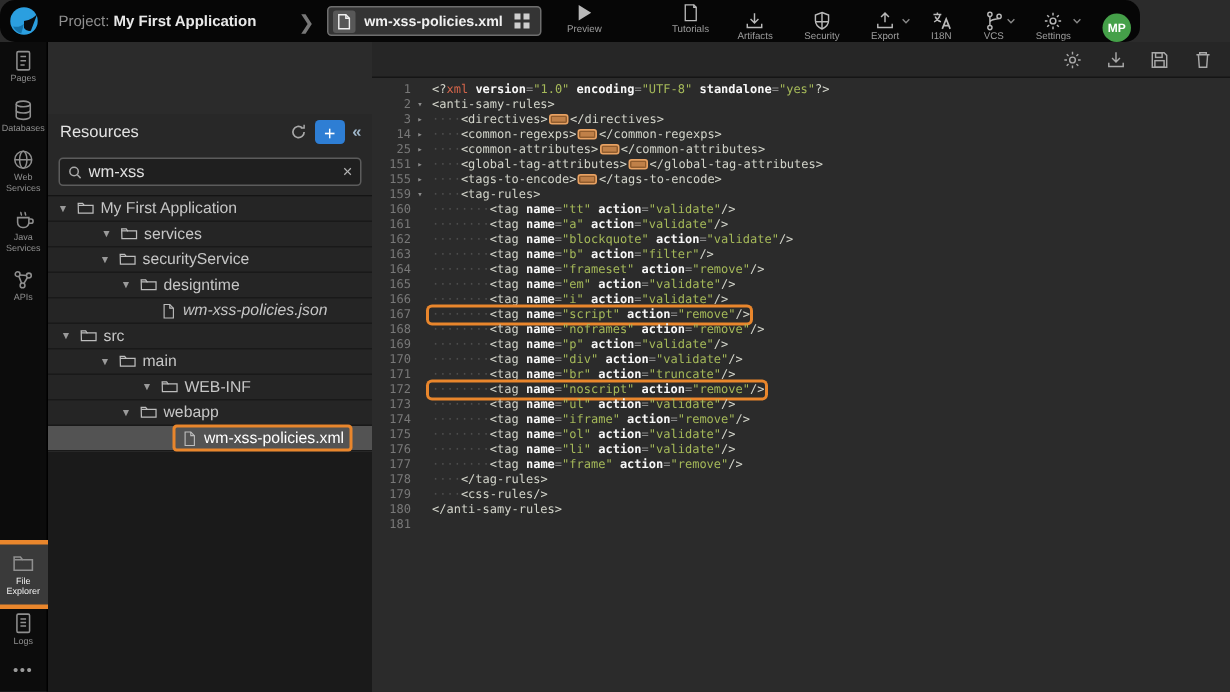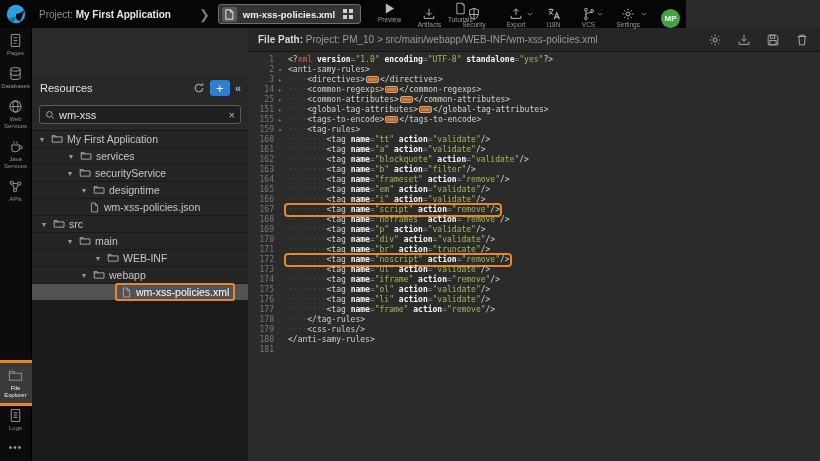--- a/index.html
+++ b/index.html
@@ -1,21 +1,21 @@
 <!DOCTYPE html>
 <html style="--ann: #e9862c;"><head>
 <meta charset="utf-8">
 <style>
   * { margin:0; padding:0; box-sizing:border-box; }
   html,body { width:820px; height:461px; overflow:hidden; background:#2b2b2b;
     font-family:"Liberation Sans", sans-serif; -webkit-font-smoothing:antialiased; }
 
   
-  .topbar { position:absolute; left:0; top:0; width:686px; height:28px; background:#060606;
-    display:flex; align-items:center; z-index:5; }
+  .topbar { position:absolute; left:0; top:0; width:760px; height:28px; background:#060606;
+    display:flex; align-items:center; z-index:5;border-radius:10px; }
   .logo { width:22px; height:22px; margin-left:5px; flex:0 0 auto; }
   .proj { margin-left:12px; font-size:10px; color:#8f8f8f; white-space:nowrap; }
   .proj b { color:#e8e8e8; font-weight:bold; }
   .crumb-chev { color:#777; font-size:13px; margin:0 8px 0 28px; }
   .tab-chip { display:flex; align-items:center; gap:6px; background:#343434; border:1px solid #6e6e6e;
     border-radius:3px; height:20px; padding:0 7px 0 3px; }
   .tab-file-box { width:15px; height:15px; background:#585858; border-radius:2px;
     display:flex; align-items:center; justify-content:center; color:#e8e8e8; }
   .tab-name { font-size:9.5px; color:#f0f0f0; font-weight:bold; }
   .tab-grid { display:grid; grid-template-columns:4px 4px; grid-gap:1.5px; margin-left:2px; }
@@ -354,21 +354,21 @@
         <span class="tree-label-wrap">
        <span class="tw-icon">
             <svg width="12" height="12" viewBox="0 0 16 16" fill="none" stroke="currentColor" stroke-width="1.1">
               <path d="M1.5 3.5h4l1.2 1.7h8v7h-13z"></path>
               <path d="M1.5 5.2h5.7"></path>
             </svg>
           </span>
        <span>designtime</span>
      </span>
       </div>
-      <div class="tree-row" style="padding-left: 43px;">
+      <div class="tree-row" style="padding-left: 61px; font-style: italic;">
         <span class="tw-arrow"></span>
         <span class="tree-label-wrap">
        <span class="tw-icon">
             <svg width="11" height="11" viewBox="0 0 16 16" fill="none" stroke="currentColor" stroke-width="1.1">
               <path d="M3.5 1.5h5.5l3.5 3.5v9.5H3.5z"></path>
               <path d="M9 1.5V5h3.5"></path>
             </svg>
           </span>
        <span>wm-xss-policies.json</span>
      </span>
@@ -431,24 +431,20 @@
             </svg>
           </span>
        <span>wm-xss-policies.xml</span>
      </span>
       </div>
     </div>
 </div>
 
 <div class="editor">
   <div class="ed-head">
-    <span class="ed-path">
-      <b>File Path:</b>
-      <span>Project: PM_10 &gt; src/main/webapp/WEB-INF/wm-xss-policies.xml</span>
-    </span>
     <span class="ed-actions" id="ed-actions">
         <span class="icon-btn">
           <svg width="14" height="14" viewBox="0 0 16 16" fill="none" stroke="currentColor" stroke-width="1.1">
             <circle cx="8" cy="8" r="2.2"></circle>
             <path d="M8 1.8v2M8 12.2v2M1.8 8h2M12.2 8h2M3.6 3.6l1.4 1.4M11 11l1.4 1.4M12.4 3.6 11 5M5 11l-1.4 1.4"></path>
           </svg>
         </span>
         <span class="icon-btn">
           <svg width="14" height="14" viewBox="0 0 16 16" fill="none" stroke="currentColor" stroke-width="1.1">
             <path d="M8 2v7M5 6.5 8 9.5 11 6.5"></path>

